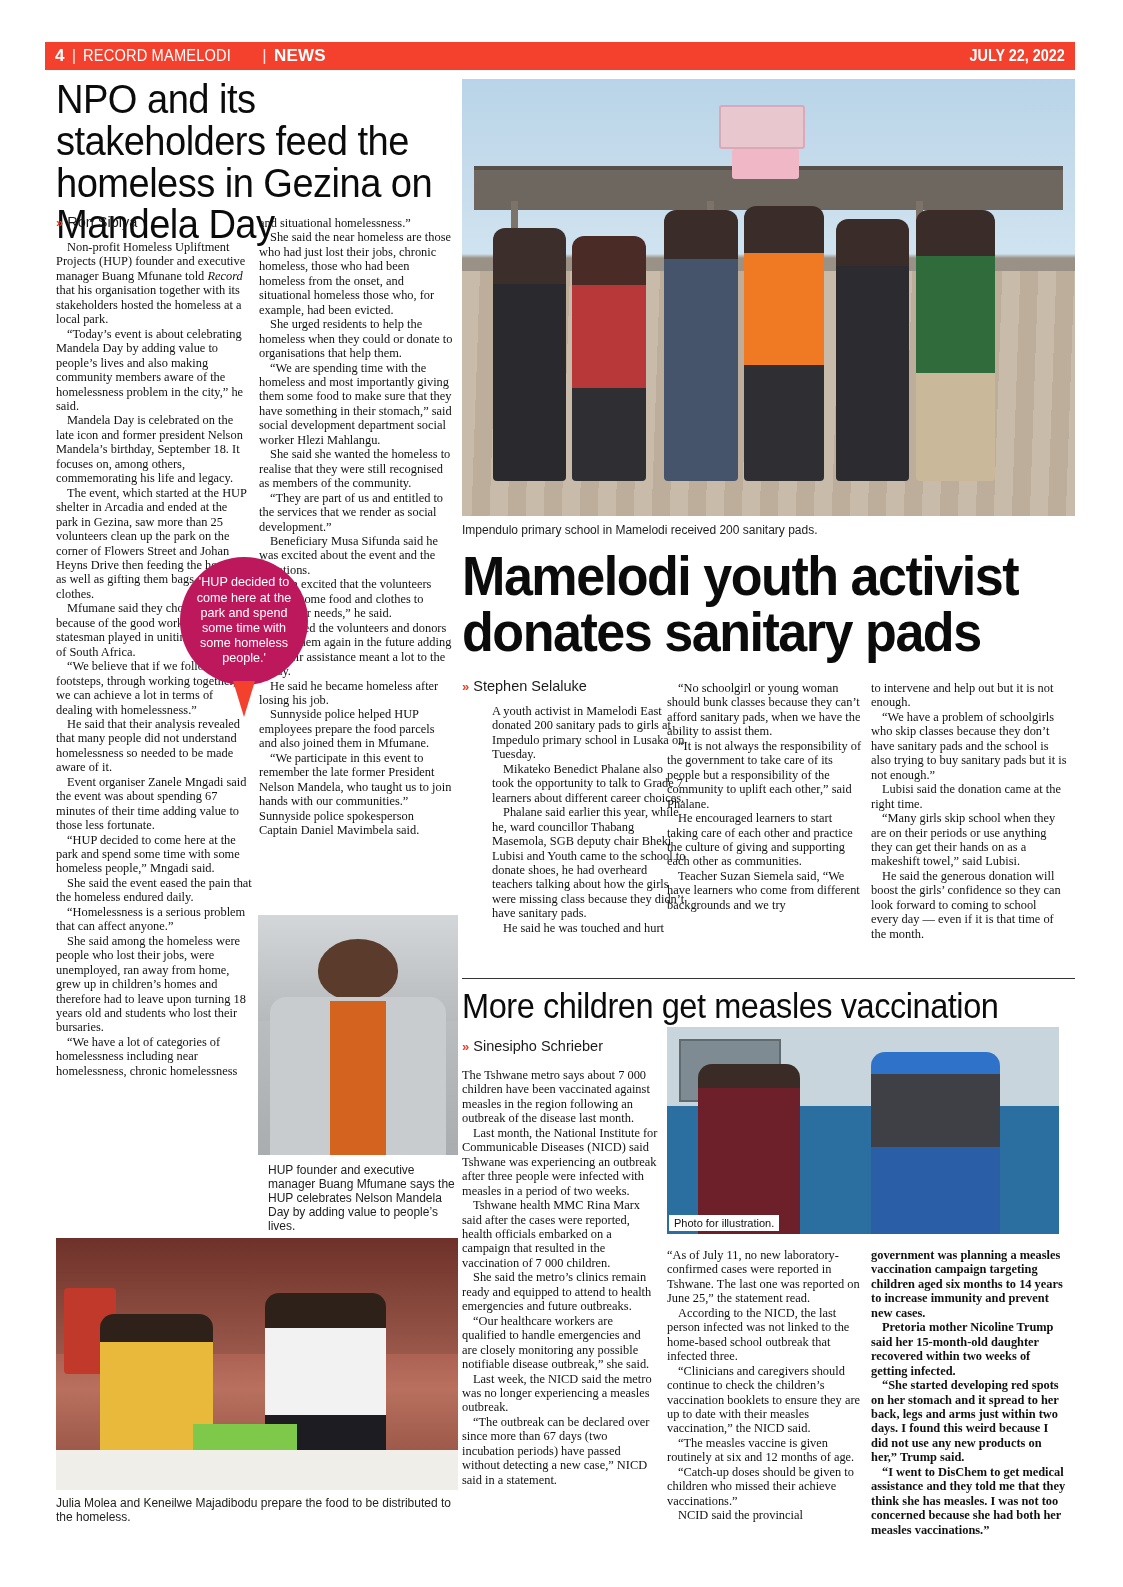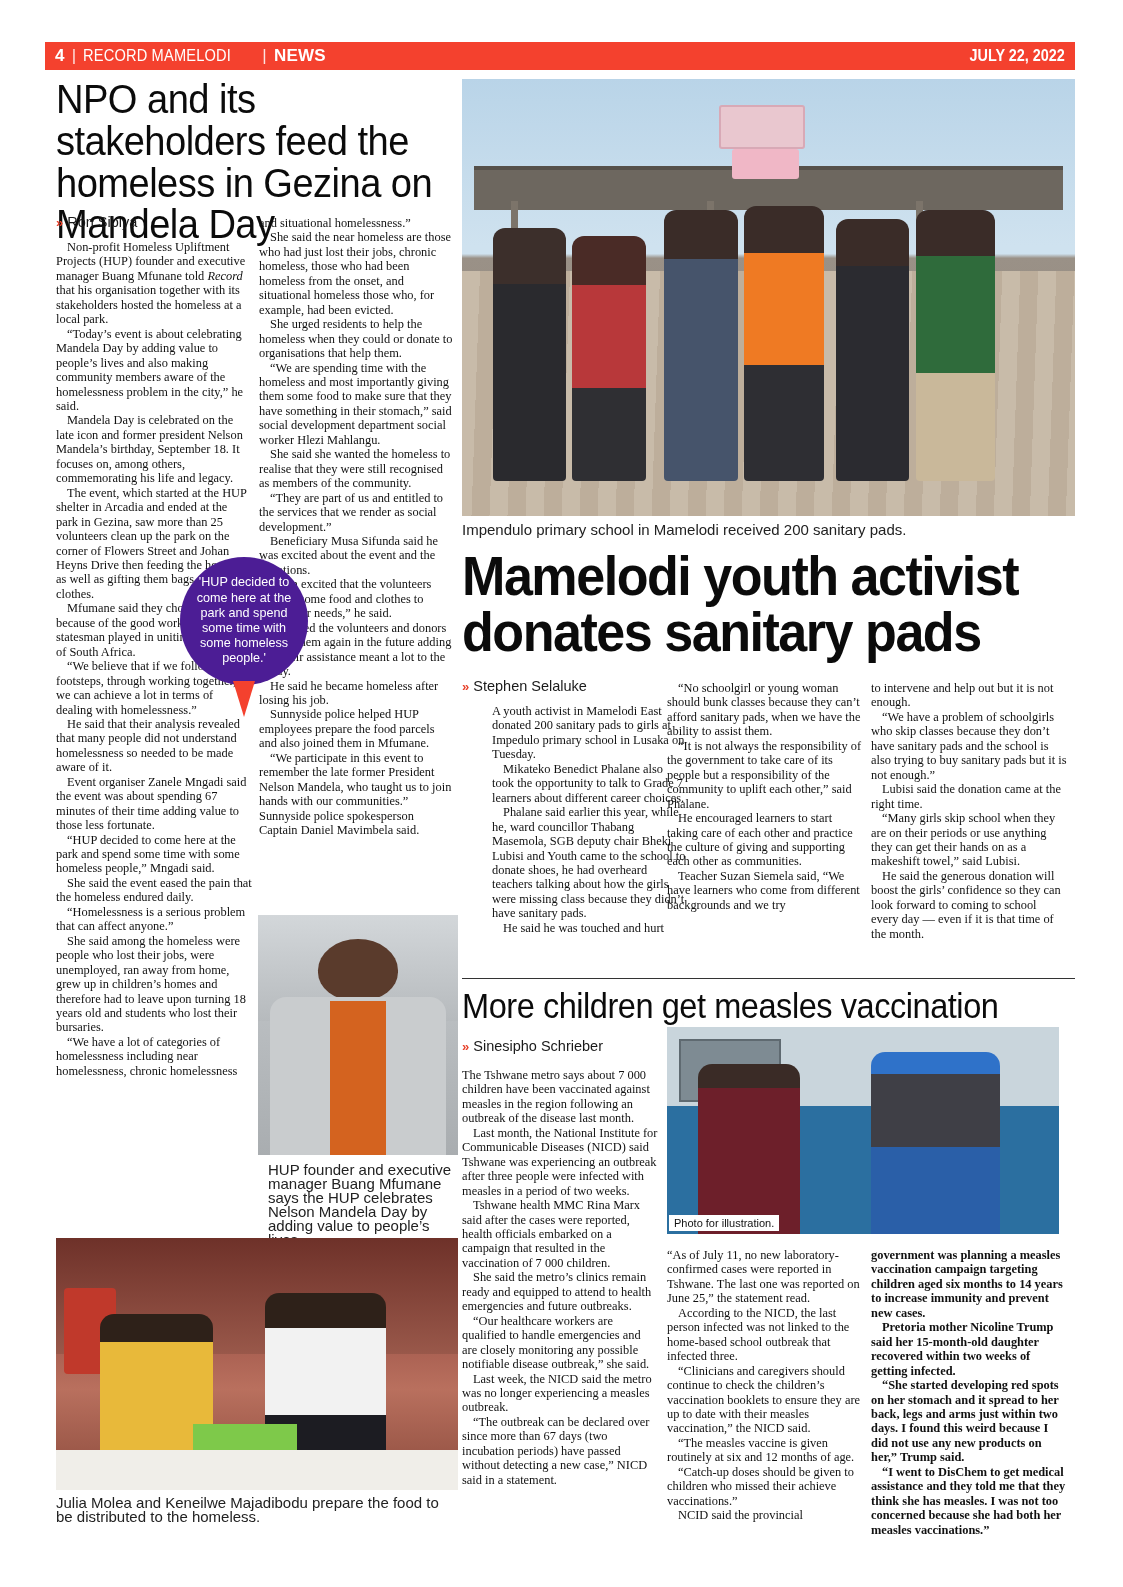--- a/index.html
+++ b/index.html
@@ -71,21 +71,21 @@
   }
   .col p{ margin:0; text-indent:11px; }
   .col p.noind{ text-indent:0; }
   .col p em{ font-style:italic; }
 
   
   .photo{ position:absolute; overflow:hidden; }
   .cap{
     position:absolute;
     font-family:"Liberation Sans", sans-serif;
-    font-size:15px; line-height:14px; color:#222;
+    font-size:12px; line-height:14px; color:#222;
   }
 
   
   #photo-main{
     left:462px; top:79px; width:613px; height:437px;
     background:
       linear-gradient(#b9d4e8 0%, #cfe2ef 38%, #cfe2ef 40%, #9a9187 41%, #8d8377 100%);
   }
   .ph-ground{
     position:absolute; left:0; bottom:0; width:100%; height:56%;
@@ -119,21 +119,21 @@
   .photo-credit{
     position:absolute; left:669px; top:1215px;
     background:#fff; color:#111;
     font-family:"Liberation Sans", sans-serif;
     font-size:11px; padding:2px 5px; border:0;
   }
 
   
   #pullquote{
     position:absolute; left:180px; top:557px; width:128px; height:128px;
-    background:#4c1d95; border-radius:50%;
+    background:#be185d; border-radius:50%;
     display:flex; align-items:center; justify-content:center;
     z-index:5;
   }
   #pullquote .pq-text{
     color:#fff;
     font-family:"Liberation Sans", sans-serif;
     font-size:12.6px; line-height:15.2px;
     text-align:center; padding:0 8px;
   }
   #pullquote .pq-tail{

